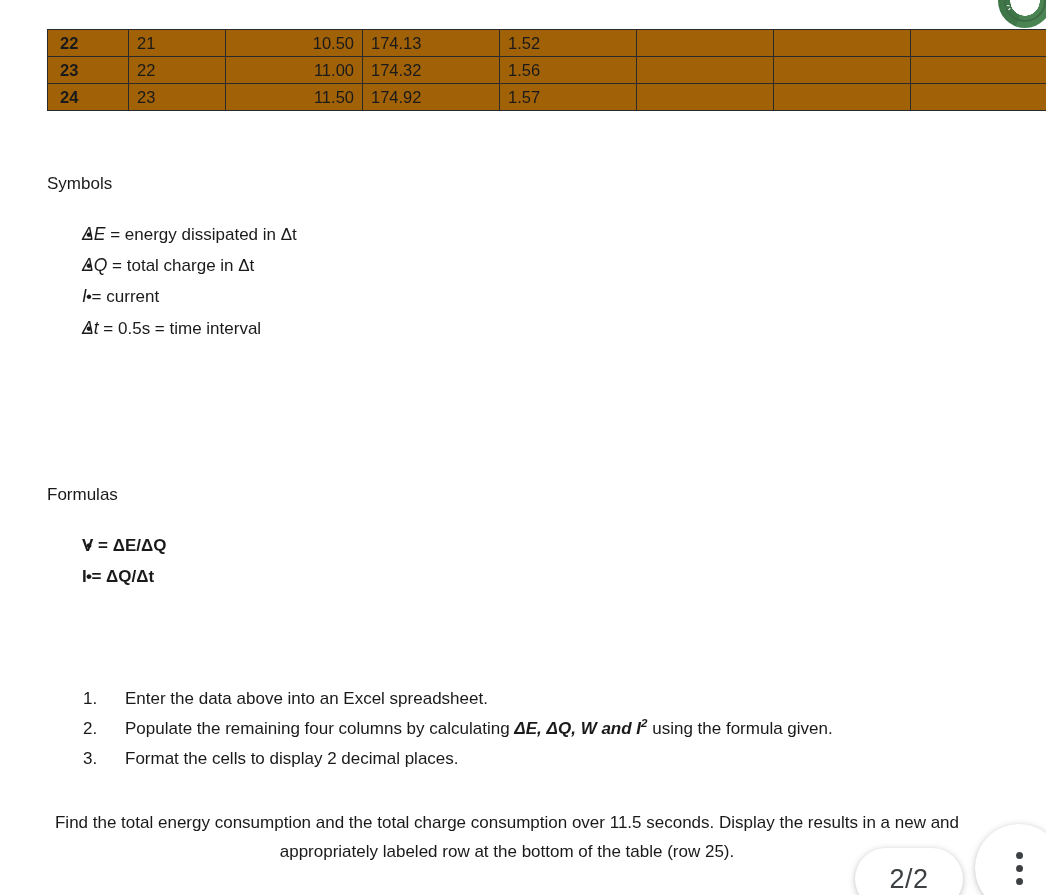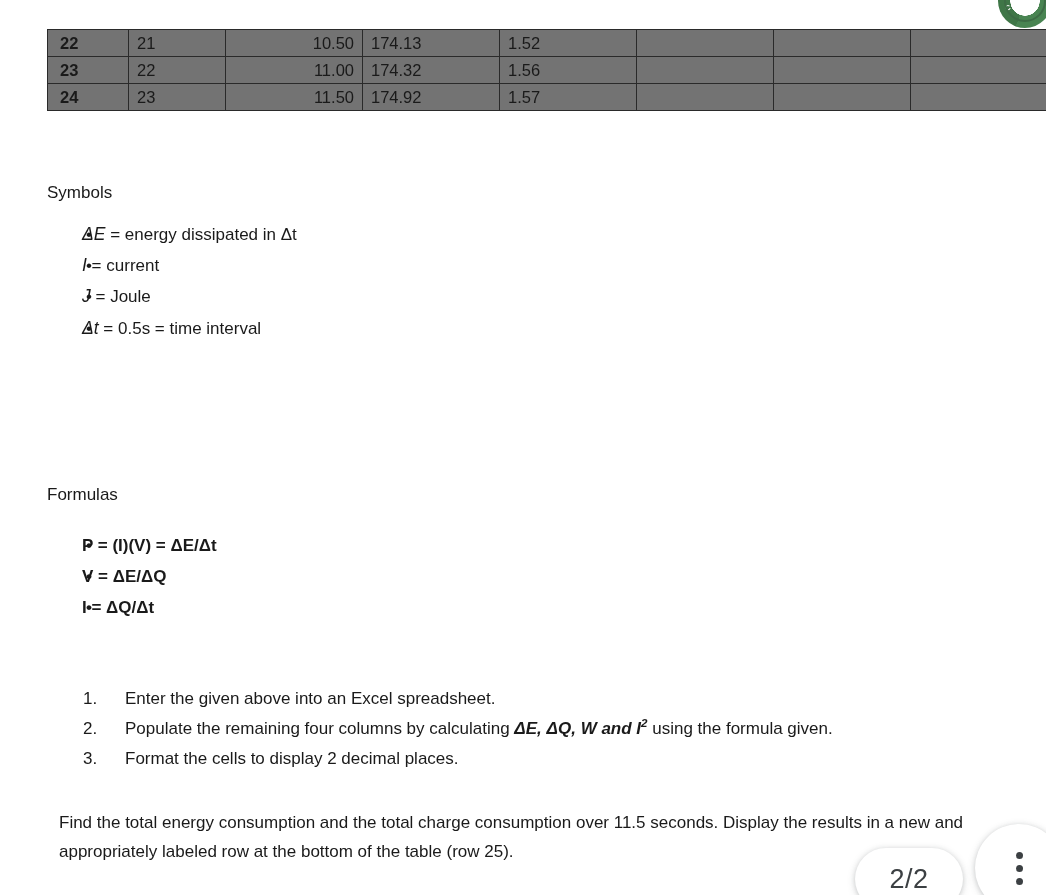--- a/index.html
+++ b/index.html
@@ -68,21 +68,21 @@
     border-collapse: collapse;
     table-layout: fixed;
   }
   .data-table td {
     border: 1px solid #2a2a2a;
     height: 24px;
     padding: 1px 8px;
     font-size: 16.5px;
     line-height: 22px;
     vertical-align: middle;
-    background: #737373;
+    background: #a16207;
     overflow: hidden;
     white-space: nowrap;
   }
   .data-table td.rowhead {
     font-weight: bold;
     text-align: left;
     padding-left: 12px;
   }
   .c0 { width: 60px; }
   .c1 { width: 80px; }
@@ -92,21 +92,21 @@
   .c5, .c6, .c7, .c8 { width: 120px; }
 
   
   .section-heading {
     position: absolute;
     left: 47px;
     font-size: 17px;
     line-height: 24px;
     color: #1a1a1a;
   }
-  #symbols-heading { top: 181px; }
+  #symbols-heading { top: 172px; }
   #formulas-heading { top: 483px; }
 
   .bullet-list {
     position: absolute;
     left: 0;
     margin: 0;
     padding: 0;
     list-style: none;
   }
   #symbols-list { top: 219px; }
@@ -165,25 +165,26 @@
   }
   .emph {
     font-weight: bold;
     font-style: italic;
   }
   sup { font-size: 0.68em; vertical-align: super; line-height: 0; }
 
   
   .closing {
     position: absolute;
-    left: 59px;
+    left: 42px;
     top: 791px;
     width: 930px;
     font-size: 17px;
     line-height: 29px;
+    text-align: center;
   }
 
   
   .page-pill {
     position: absolute;
     left: 855px;
     top: 848px;
     width: 108px;
     height: 62px;
     border-radius: 34px;
@@ -262,36 +263,35 @@
         <td class="c7"></td>
 
       </tr>
     </tbody>
   </table>
 
   <div class="section-heading" id="symbols-heading">Symbols</div>
 
   <ul class="bullet-list" id="symbols-list">
     <li><span class="v">ΔE</span> <span>= energy dissipated in Δt</span></li>
+    <li><span class="v">ΔQ</span> <span>= total charge in Δt</span></li>
     <li><span class="v">I</span> <span>= current</span></li>
-    <li><span class="v">J</span> <span>= Joule</span></li>
     <li><span class="v">Δt</span> <span>= 0.5s = time interval</span></li>
   </ul>
 
   <div class="section-heading" id="formulas-heading">Formulas</div>
 
   <ul class="bullet-list" id="formulas-list">
-    <li class="formula-item"><span>P = (I)(V) = ΔE/Δt</span></li>
     <li class="formula-item"><span>V = ΔE/ΔQ</span></li>
     <li class="formula-item"><span>I = ΔQ/Δt</span></li>
   </ul>
 
   <ol class="numbered-list">
     <li>
-      <span class="num">1.</span><span>Enter the given above into an Excel spreadsheet.</span>
+      <span class="num">1.</span><span>Enter the data above into an Excel spreadsheet.</span>
     </li>
     <li>
       <span class="num">2.</span><span>Populate the remaining four columns by calculating </span><span class="emph">ΔE, ΔQ, W and I</span><sup class="emph">2</sup><span> using the formula given.</span>
     </li>
     <li>
       <span class="num">3.</span><span>Format the cells to display 2 decimal places.</span>
     </li>
   </ol>
 
   <p class="closing">Find the total energy consumption and the total charge consumption over 11.5 seconds. Display the results in a new and appropriately labeled row at the bottom of the table (row 25).</p>

